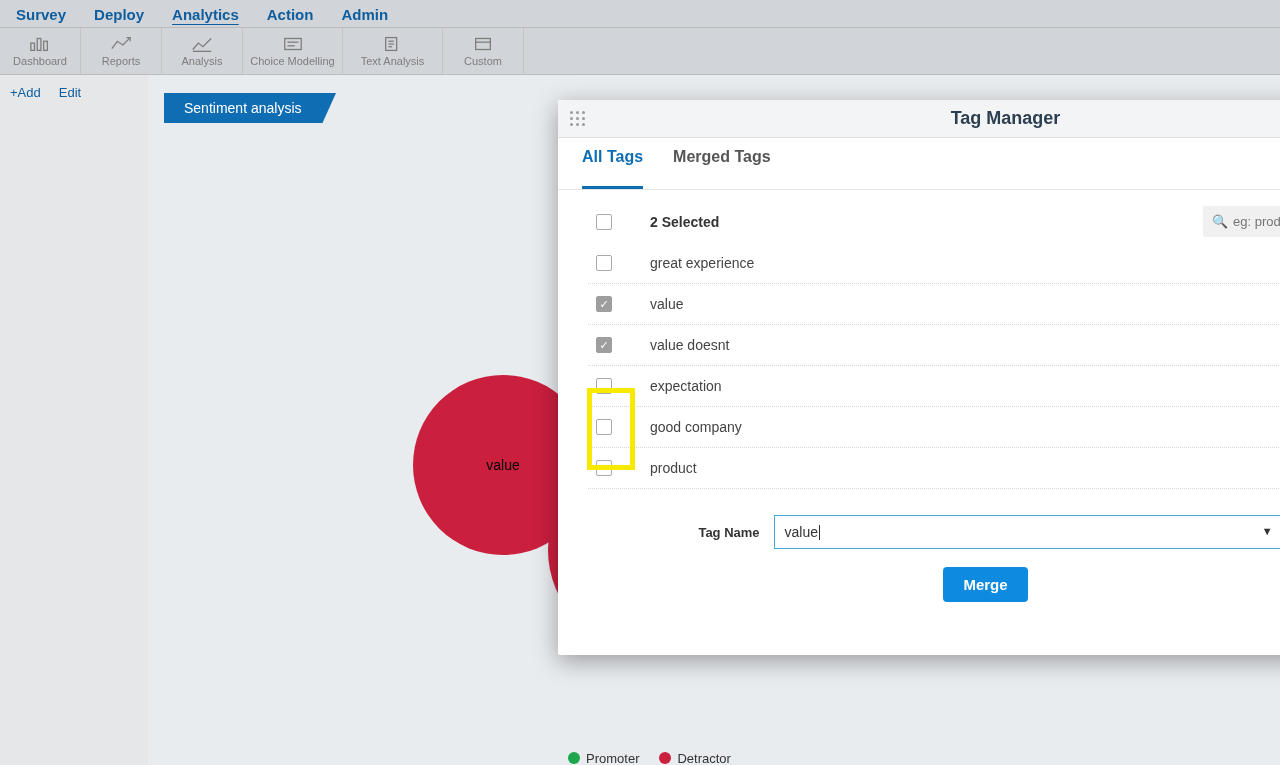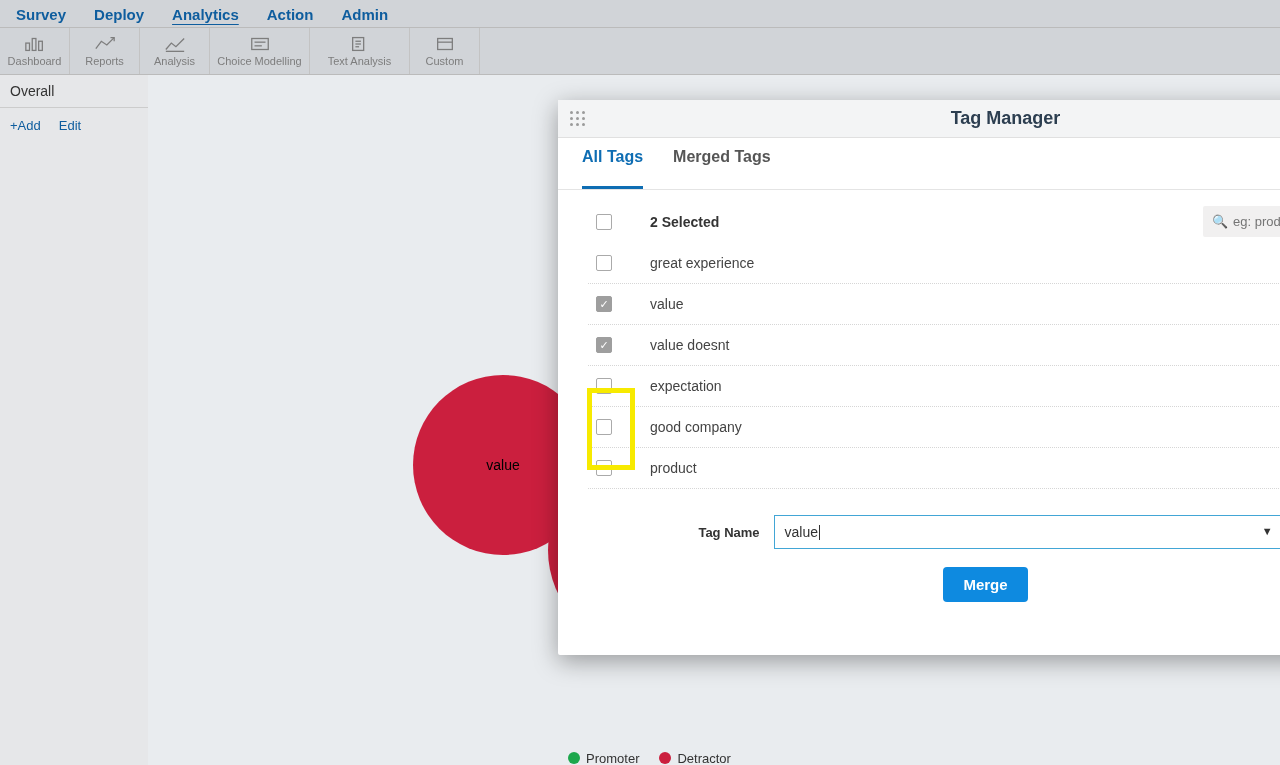--- a/index.html
+++ b/index.html
@@ -5,21 +5,21 @@
   * { box-sizing: border-box; margin: 0; padding: 0; }
   html, body { width: 1280px; height: 765px; font-family: "Helvetica Neue", Arial, sans-serif; background:#d1d4d8; color:#333; overflow:hidden; }
 
   
   .topnav { display:flex; gap:28px; padding:6px 16px 4px; font-size:15px; font-weight:700; color:#0e5d9e;}
   .topnav .item { cursor:pointer;text-align:center; }
   .topnav .item.active { text-decoration: underline; text-underline-offset: 4px; }
 
   
   .toolbar { background:#d1d4d8; display:flex; border-top:1px solid #bbb; border-bottom:1px solid #bbb; }
-  .toolbar .t-item { width:70px; height:46px; display:flex; flex-direction:column; align-items:center; justify-content:center; gap:2px; color:#7d7d7d; font-size:11px; border-right:1px solid #c3c3c3; cursor:pointer;}
+  .toolbar .t-item { width:81px; height:46px; display:flex; flex-direction:column; align-items:center; justify-content:center; gap:2px; color:#7d7d7d; font-size:11px; border-right:1px solid #c3c3c3; cursor:pointer;}
   .toolbar .t-item.wide { width:100px; }
   .toolbar .t-item svg { width:22px; height:18px; stroke:#7d7d7d; fill:none; stroke-width:1.4; }
 
   
   .workarea { position:relative; display:flex; height:calc(100% - 70px); }
   .sidebar { width:148px; background:#e6e7e9; }
   .sidebar .section-title { padding:8px 10px; font-size:14px; color:#333; border-bottom:1px solid #ccc;}
   .sidebar .actions { display:flex; gap:18px; padding:10px; font-size:13px; }
   .sidebar .actions a { color:#0e5d9e; cursor:pointer;}
 
@@ -135,28 +135,28 @@
     <svg viewBox="0 0 24 18">
         <rect x="4" y="3" width="16" height="12"></rect>
         <line x1="4" y1="7" x2="20" y2="7"></line>
       </svg>
     <span>Custom</span>
   </div>
 </div>
 
 <div class="workarea">
   <div class="sidebar">
-    <div class="section-title">Overall</div>
     <div class="actions">
       <a>+Add</a>
       <a>Edit</a>
     </div>
   </div>
 
   <div class="canvas">
+    <div class="tab-chip">Sentiment analysis</div>
 
     <div class="bubble b-value">value</div>
     <div class="bubble b-expect">expectation</div>
     <div class="bubble b-blank"></div>
 
     <div class="legend">
       <span><span class="dot green"></span><span>Promoter</span></span>
       <span><span class="dot red"></span><span>Detractor</span></span>
     </div>
 

